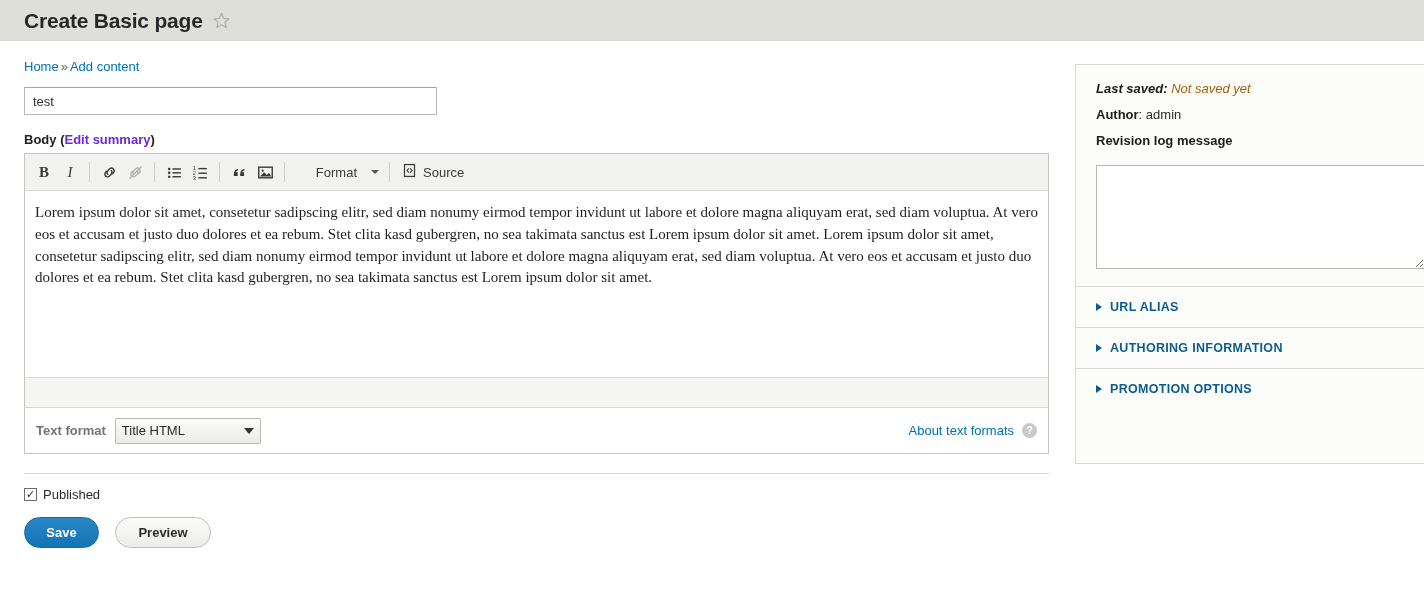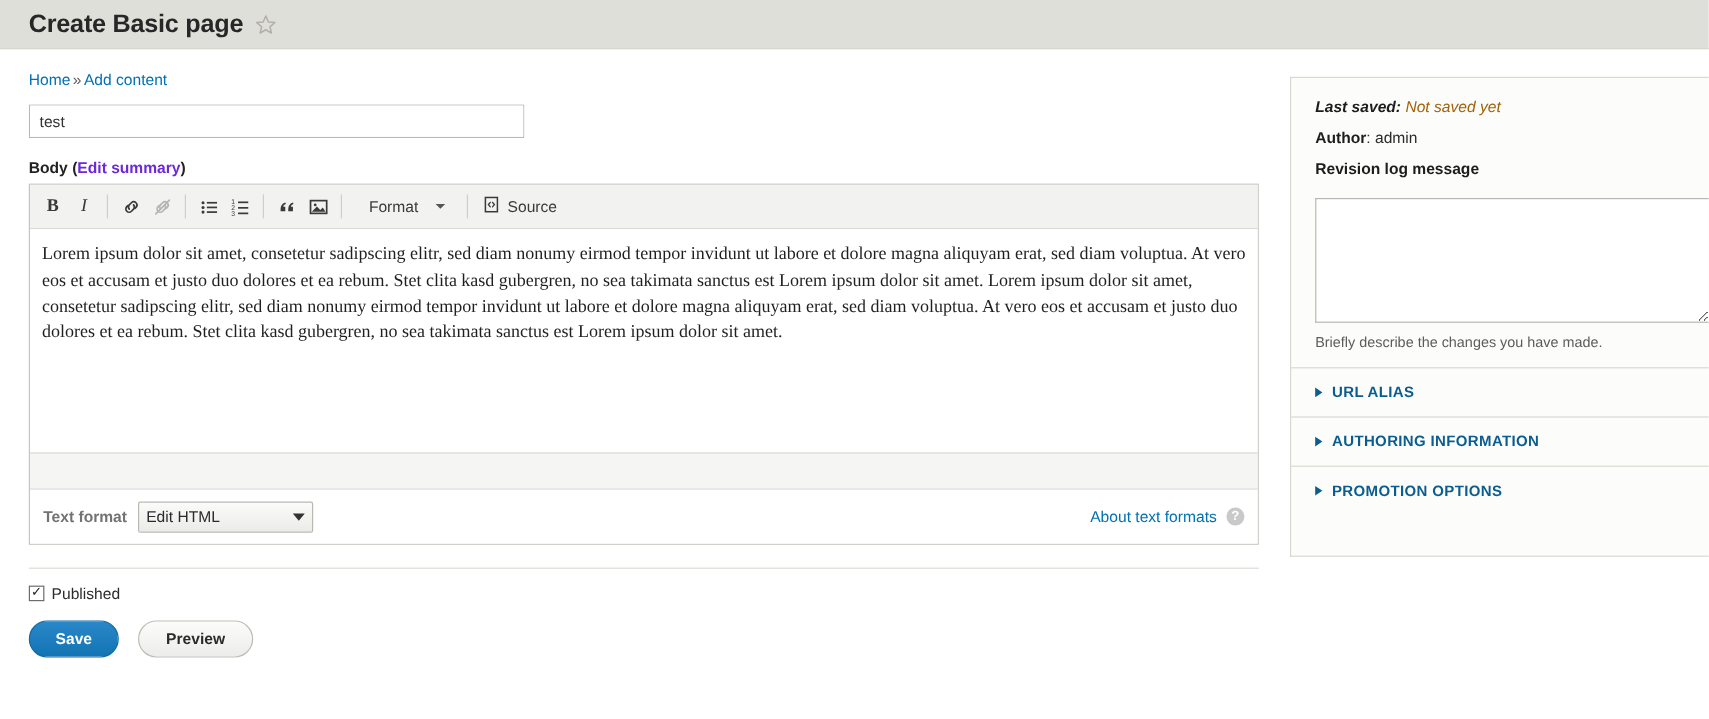--- a/index.html
+++ b/index.html
@@ -129,21 +129,21 @@
   .tb-sep {
     width: 1px; height: 20px;
     background: #cfcfc9;
     margin: 0 6px;
   }
   .tb-format {
     display: flex; align-items: center;
     height: 25px; padding: 0 4px 0 8px;
     font-size: 13px; color: #3a3a3a;
     min-width: 92px;
-    justify-content: center;
+    justify-content: flex-end;
   }
   .tb-caret {
     width: 0; height: 0;
     border-left: 4px solid transparent;
     border-right: 4px solid transparent;
     border-top: 4px solid #555;
     margin-left: 14px;
   }
   .tb-source {
     display: flex; align-items: center;
@@ -442,21 +442,21 @@
 
       <div class="editor-body">
         <p>Lorem ipsum dolor sit amet, consetetur sadipscing elitr, sed diam nonumy eirmod tempor invidunt ut labore et dolore magna aliquyam erat, sed diam voluptua. At vero eos et accusam et justo duo dolores et ea rebum. Stet clita kasd gubergren, no sea takimata sanctus est Lorem ipsum dolor sit amet. Lorem ipsum dolor sit amet, consetetur sadipscing elitr, sed diam nonumy eirmod tempor invidunt ut labore et dolore magna aliquyam erat, sed diam voluptua. At vero eos et accusam et justo duo dolores et ea rebum. Stet clita kasd gubergren, no sea takimata sanctus est Lorem ipsum dolor sit amet.</p>
       </div>
 
       <div class="editor-footer"></div>
 
       <div class="format-bar">
         <span class="format-label">Text format</span>
         <div class="format-select">
-          <span>Edit HTML</span>
+          <span>Title HTML</span>
           <span class="sel-caret"></span>
         </div>
         <span class="format-spacer"></span>
         <a class="about-link" href="#">About text formats</a>
         <span class="help-icon">?</span>
       </div>
 
     </div>
 
     <div class="actions-rule"></div>
@@ -478,21 +478,20 @@
 
       <div class="meta-block">
         <div class="meta-line italic">
           <b>Last saved</b><b>: </b><span>Not saved yet</span>
         </div>
         <div class="meta-line">
           <b>Author</b><span>: </span><span>admin</span>
         </div>
         <span class="revision-label">Revision log message</span>
         <textarea class="revision-box" style=""></textarea>
-        <div class="revision-help">Briefly describe the changes you have made.</div>
       </div>
 
       <div class="accordion-item">
         <span class="acc-arrow"></span>
         <span class="acc-label">URL alias</span>
       </div>
       <div class="accordion-item">
         <span class="acc-arrow"></span>
         <span class="acc-label">Authoring information</span>
       </div>

